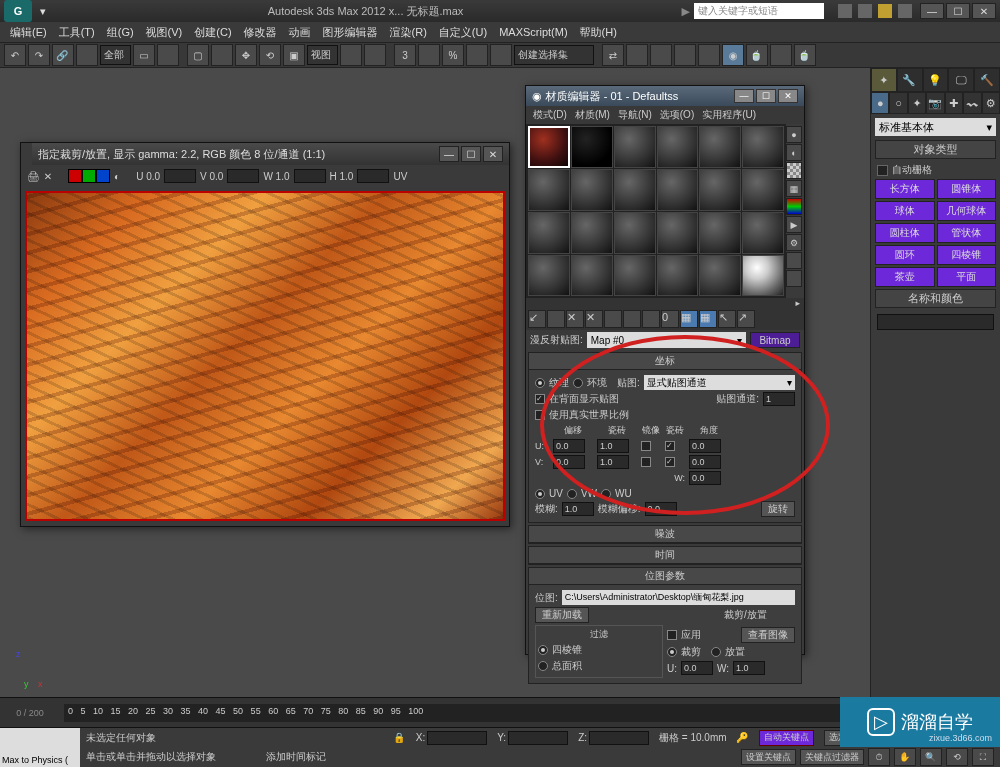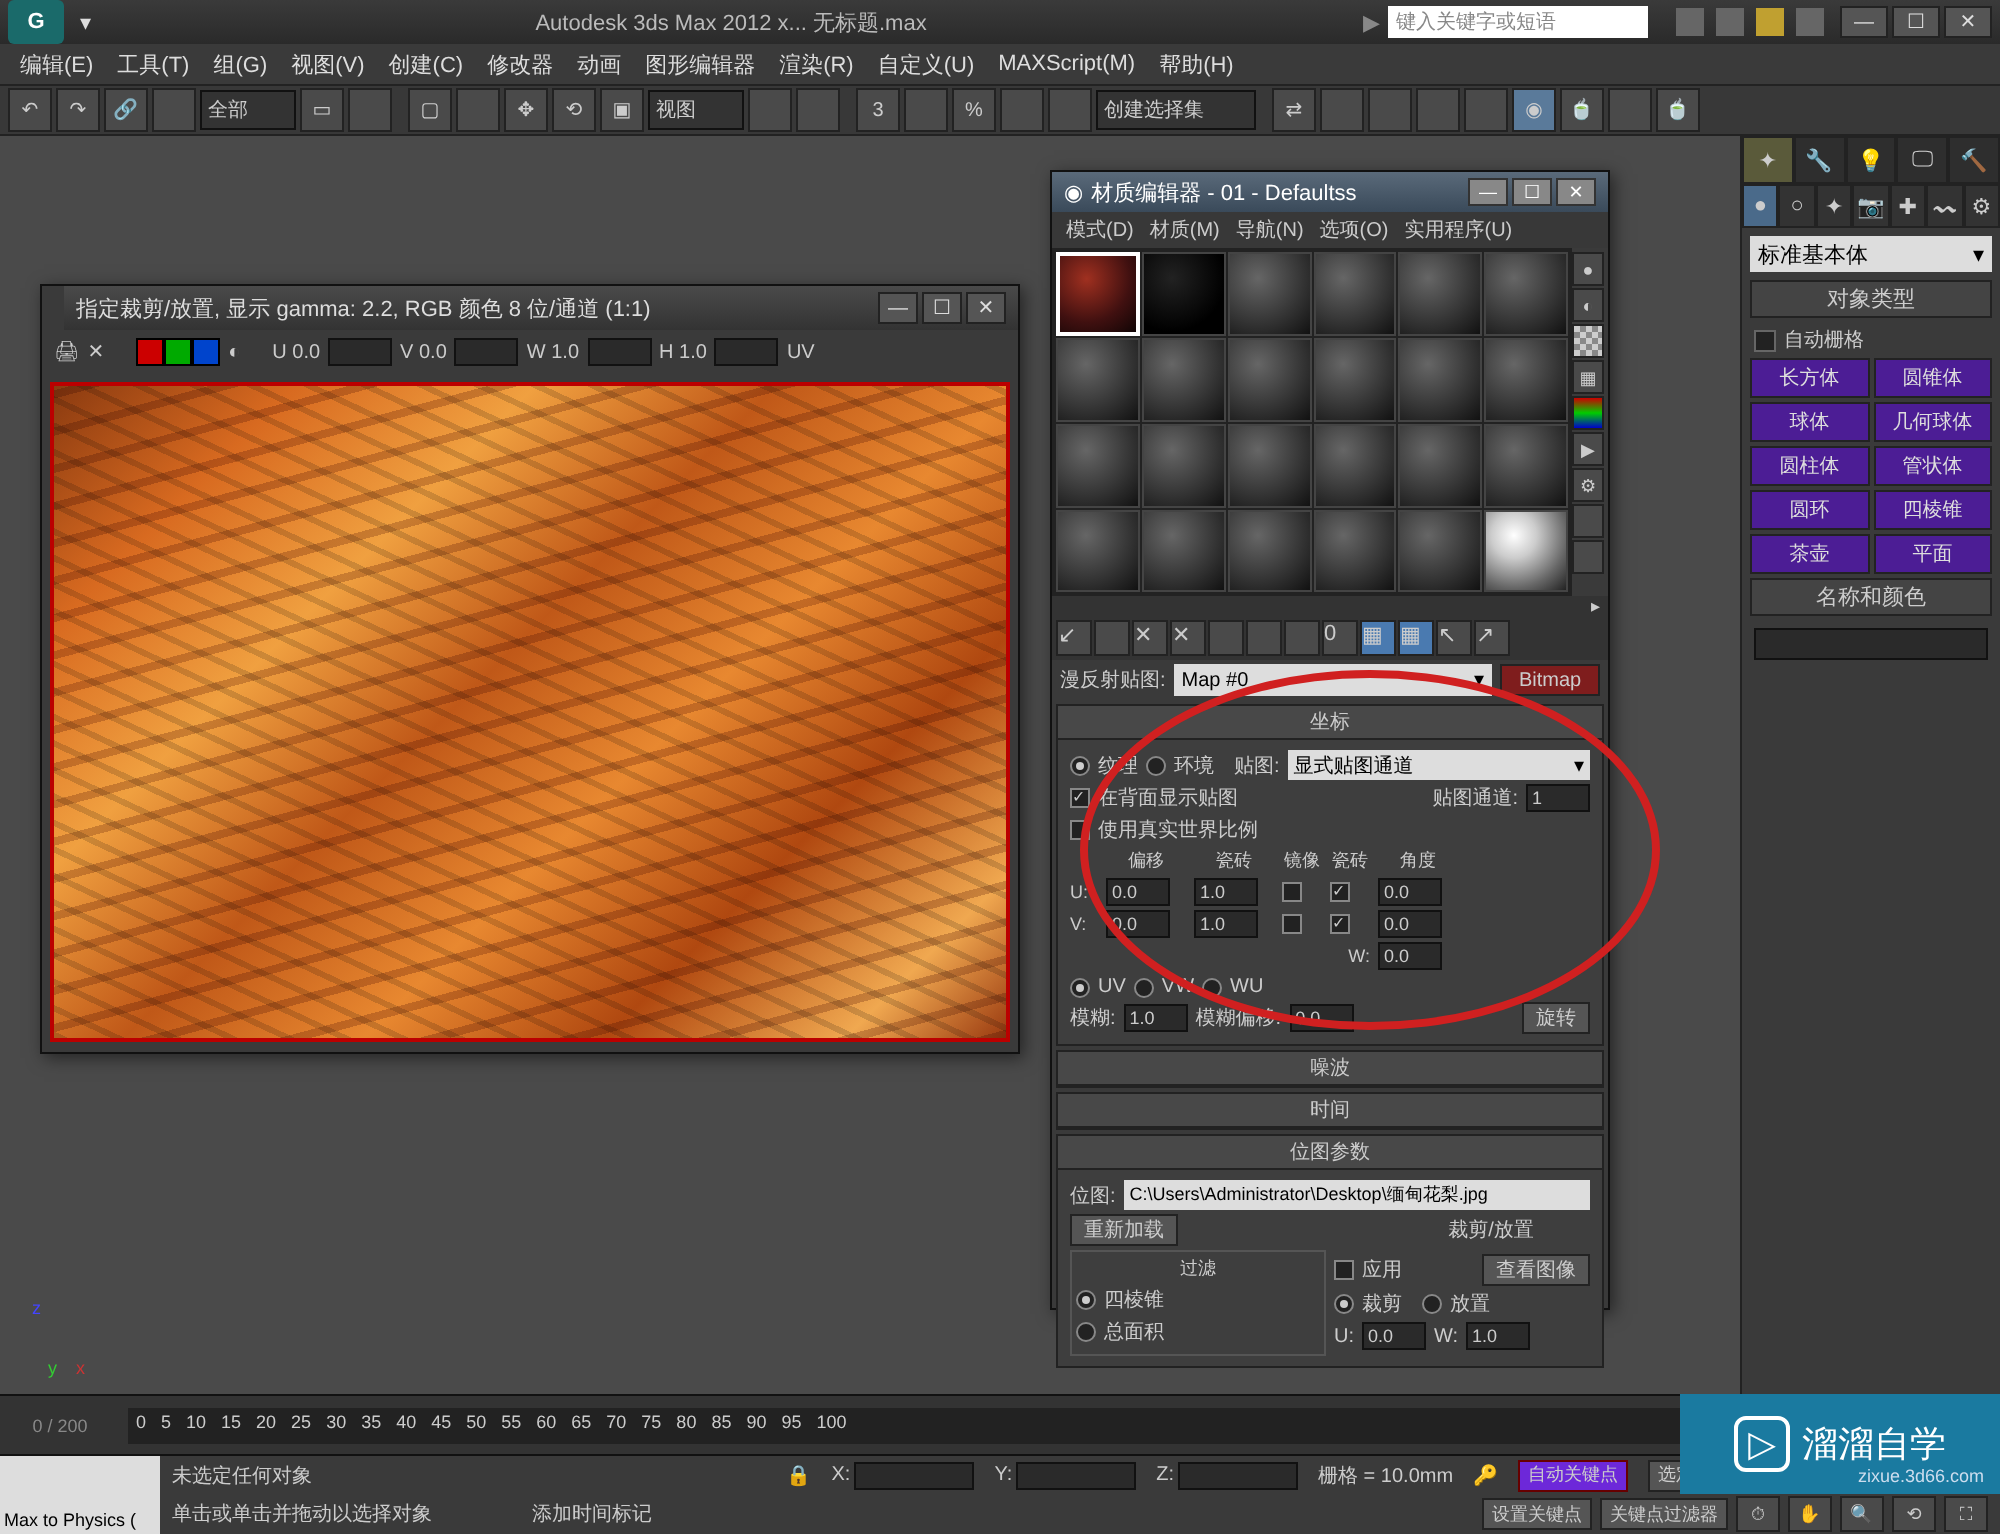--- a/index.html
+++ b/index.html
@@ -17,37 +17,37 @@
 
 
 .menubar { height: 20px; background: #3a3a3a; display: flex; align-items: center; padding: 0 6px; gap: 4px; font-size: 11px; color: #ddd; }
 .menubar span { padding: 0 4px; }
 
 
 .toolbar { height: 26px; background: #383838; border-top: 1px solid #222; border-bottom: 1px solid #222; display: flex; align-items: center; padding: 0 4px; gap: 2px; }
 .tbtn { width: 22px; height: 22px; background: #4a4a4a; border: 1px solid #222; display: flex; align-items: center; justify-content: center; font-size: 10px; }
 .tbtn.sel { background: #5a7a9a; }
 .tsep { width: 4px; }
-.tdrop { width: 48px; height: 20px; background: #333; border: 1px solid #111; font-size: 10px; padding: 0 3px; display: flex; align-items: center; }
+.tdrop { width: 31px; height: 20px; background: #333; border: 1px solid #111; font-size: 10px; padding: 0 3px; display: flex; align-items: center; }
 
 
 .vplabel { position: absolute; top: 70px; left: 8px; color: #d0b060; font-size: 11px; }
 
 
 .main { position: absolute; top: 68px; left: 0; right: 0; bottom: 70px; background: #4a4a4a; }
 
 
 .cmdpanel { position: absolute; top: 68px; right: 0; width: 130px; bottom: 70px; background: #3a3a3a; border-left: 1px solid #222; }
 .cmdpanel .tabs { height: 24px; display: flex; background: #2e2e2e; }
 .cmdpanel .tab { flex: 1; border: 1px solid #222; display: flex; align-items: center; justify-content: center; font-size: 11px; }
 .cmdpanel .subtabs { height: 22px; display: flex; background: #333; }
 .cmdpanel .dropdown { margin: 4px; height: 18px; background: #ddd; color: #000; font-size: 11px; padding: 0 4px; display: flex; align-items: center; justify-content: space-between; }
 .rollhead { background: #444; border: 1px solid #222; text-align: center; font-size: 11px; padding: 1px 0; margin: 2px 4px; }
 .primgrid { display: grid; grid-template-columns: 1fr 1fr; gap: 2px; padding: 0 4px; }
-.primbtn { background: #4c1d95; border: 1px solid #222; text-align: center; font-size: 10px; padding: 2px 0; color: #ddd; }
+.primbtn { background: #6d28d9; border: 1px solid #222; text-align: center; font-size: 10px; padding: 2px 0; color: #ddd; }
 .cmdpanel .autogrid { display: flex; align-items: center; gap: 4px; padding: 2px 6px; font-size: 10px; }
 .cmdpanel .chk { width: 11px; height: 11px; background: #222; border: 1px solid #666; }
 .nameclr { padding: 4px 6px; }
 .nameclr input { width: 100%; height: 16px; background: #2a2a2a; border: 1px solid #111; }
 
 
 .bmpwin { position: absolute; top: 142px; left: 20px; width: 490px; height: 385px; background: #3a3a3a; border: 1px solid #111; box-shadow: 2px 2px 8px rgba(0,0,0,.5); }
 .bmpwin .wtitle { height: 22px; background: linear-gradient(#4a4a4a,#333); display: flex; align-items: center; color: #ddd; font-size: 11px; padding: 0 6px; margin-left: 11px; }
 .bmpwin .wtitle .spacer { flex: 1; }
 .bmpwin .wbtn { width: 20px; height: 16px; background: #555; border: 1px solid #222; margin-left: 2px; display: flex; align-items: center; justify-content: center; font-size: 10px; }
@@ -71,21 +71,21 @@
 .matwin .slot.active { border: 2px solid #fff; background: radial-gradient(circle at 35% 30%, #a03020 0%, #401010 60%, #100505 100%); }
 .matwin .slot.sel2 { background: radial-gradient(circle at 35% 30%, #222 0%, #000 70%); }
 .matwin .slot.lit { background: radial-gradient(circle at 35% 30%, #fff 0%, #ccc 30%, #666 70%, #222 100%); }
 .matwin .sidetool { width: 18px; display: flex; flex-direction: column; gap: 1px; padding: 2px 2px 2px 0; }
 .matwin .sbtn { height: 17px; background: #4a4a4a; border: 1px solid #222; font-size: 9px; display: flex; align-items: center; justify-content: center; }
 .matwin .htool { display: flex; gap: 1px; padding: 2px; background: #333; flex-wrap: wrap; }
 .matwin .hbtn { width: 18px; height: 18px; background: #4a4a4a; border: 1px solid #222; }
 .matwin .hbtn.blue { background: #4a7ab0; }
 .matwin .namebar { display: flex; align-items: center; gap: 4px; padding: 2px 4px; font-size: 10px; }
 .matwin .namefield { flex: 1; height: 16px; background: #ddd; color: #000; padding: 0 4px; display: flex; align-items: center; justify-content: space-between; }
-.matwin .typebtn { width: 50px; height: 16px; background: #7f1d1d; border: 1px solid #222; text-align: center; font-size: 10px; display: flex; align-items: center; justify-content: center; }
+.matwin .typebtn { width: 50px; height: 16px; background: #4c1d95; border: 1px solid #222; text-align: center; font-size: 10px; display: flex; align-items: center; justify-content: center; }
 
 .rollout { margin: 2px; border: 1px solid #222; background: #3e3e3e; }
 .rollout .rhead { background: #484848; text-align: center; font-size: 10px; padding: 1px; border-bottom: 1px solid #222; }
 .rollout .rbody { padding: 3px 6px; font-size: 10px; color: #ccc; }
 .rollout .row { display: flex; align-items: center; gap: 4px; margin: 2px 0; }
 .rollout .radio { width: 10px; height: 10px; border-radius: 50%; border: 1px solid #888; background: #222; display: inline-block; }
 .rollout .radio.on::after { content: ""; display: block; width: 4px; height: 4px; border-radius: 50%; background: #ccc; margin: 2px; }
 .rollout .chk { width: 10px; height: 10px; border: 1px solid #888; background: #222; display: inline-block; }
 .rollout .chk.on::after { content: "✓"; display: block; font-size: 8px; line-height: 8px; color: #ccc; }
 .rollout .drop { height: 15px; background: #ddd; color: #000; padding: 0 3px; display: flex; align-items: center; justify-content: space-between; font-size: 10px; }

